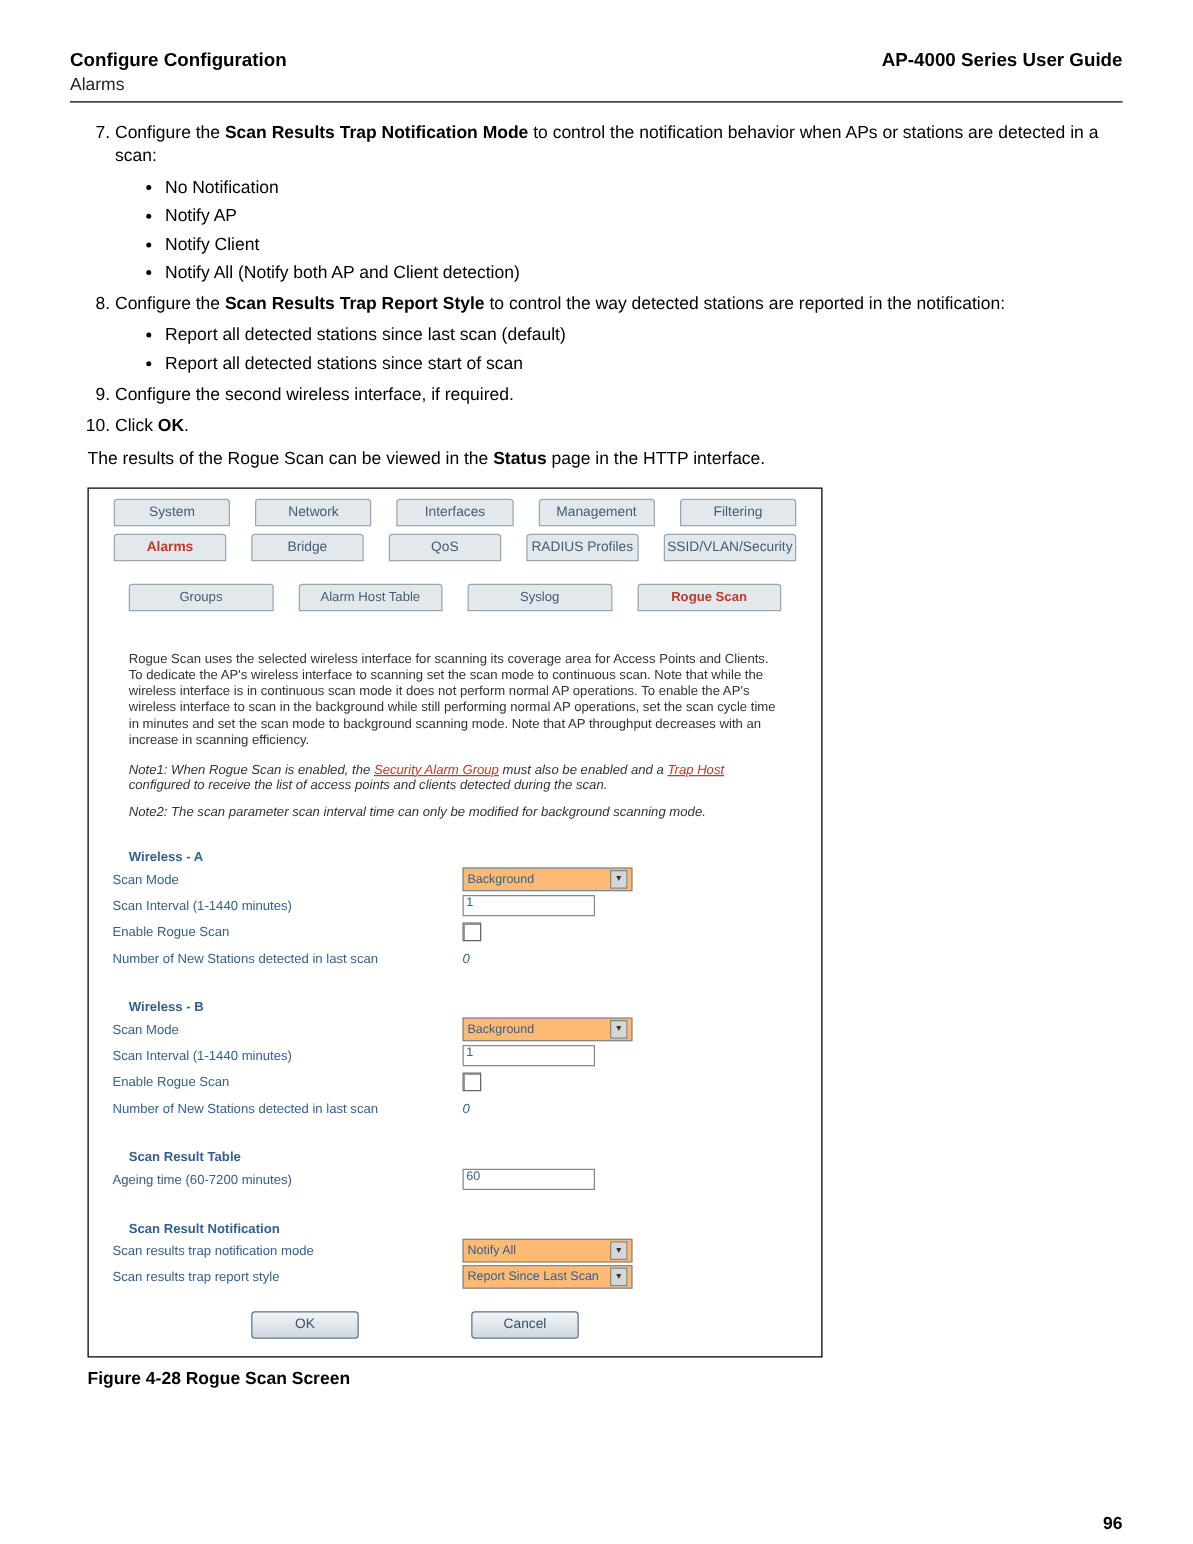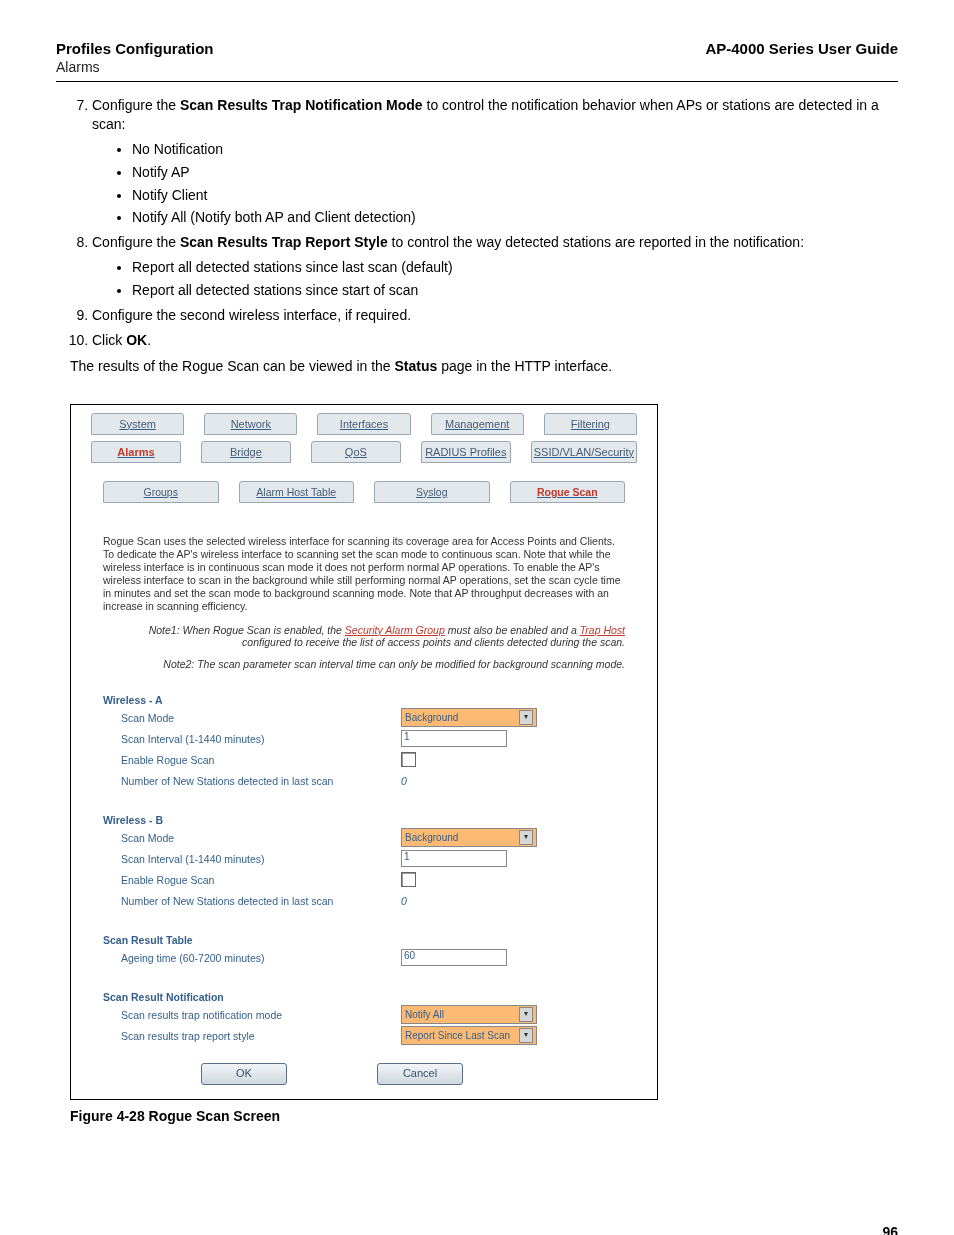--- a/index.html
+++ b/index.html
@@ -35,62 +35,61 @@
   ol.main-list > li {
     margin-bottom: 6px;
     line-height: 1.35;
   }
   ul.sub-list {
     list-style-type: disc;
     margin: 6px 0 6px 40px;
     padding: 0;
   }
   ul.sub-list li { margin: 4px 0; }
-  .body-para { margin: 8px 0 30px 14px; }
+  .body-para { margin: 8px 0 16px 14px; }
   .bold { font-weight: bold; }
 
   
   .shot {
     width: 566px;
     border: 1.5px solid #000;
     margin: 4px 0 8px 14px;
     background: #fff;
     padding: 8px 10px 14px 10px;
     font-family: Verdana, Arial, sans-serif;
     font-size: 10.5px;
     color: #35608e;
   }
   .tabrow {
     display: flex;
     gap: 20px;
     padding: 0 10px;
-    text-decoration: underline;
   }
   .tab {
     flex: 1;
     text-align: center;
     padding: 4px 2px;
     background: #e3e8ec;
     border: 1px solid #9aa7b3;
     border-radius: 3px 3px 0 0;
     color: #465b74;
     font-size: 11px;
   }
   .tab.active { color: #c0392b; font-weight: bold; }
   .tabrow.sub { margin-top: 6px; padding: 0 10px; }
   .tabrow.inner { margin-top: 18px; padding: 0 22px; align-items: center; }
   .tabrow.inner .tab { font-size: 10.5px; }
   .desc-block { margin: 32px 22px 0 22px; line-height: 1.25; color: #333; }
-  .note-block { margin: 10px 22px 0 22px; font-style: italic; color: #333; text-align: right; }
+  .note-block { margin: 10px 22px 0 22px; font-style: italic; color: #333; }
   .note-block .red { color: #c0392b; font-style: italic; text-decoration: underline; }
   .section-h { font-weight: bold; color: #35608e; margin: 24px 0 3px 22px; }
   .field-row {
     display: flex;
     align-items: center;
-    margin: 0 22px 3px 40px;
+    margin: 0 22px 3px 9px;
     height: 18px;
   }
   .field-label { flex: 0 0 280px; color: #35608e; }
   .sel {
     width: 128px; height: 17px; font-size: 10px;
     border: 1px solid #888; background: #fdba74;
     display: inline-flex; align-items: center; padding: 0 3px;
     justify-content: space-between;
   }
   .sel-arrow {
@@ -115,21 +114,21 @@
   }
   .btn3d.cancel { color:#3a5168; }
 
   .fig-caption { font-weight:bold; margin: 6px 0 0 14px; }
   .page-num { text-align: right; font-weight: bold; margin-top: 100px; }
 </style>
 </head>
 <body>
 
 <div class="header-row">
-  <span>Profiles Configuration</span>
+  <span>Configure Configuration</span>
   <span>AP-4000 Series User Guide</span>
 </div>
 <div class="header-sub">Alarms</div>
 <hr class="divider">
 
 <ol class="main-list" start="7">
   <li>
     <span>Configure the </span><span class="bold">Scan Results Trap Notification Mode</span><span> to control the notification behavior when APs or stations are detected in a scan:</span>
     <ul class="sub-list">
       <li>No Notification</li>

